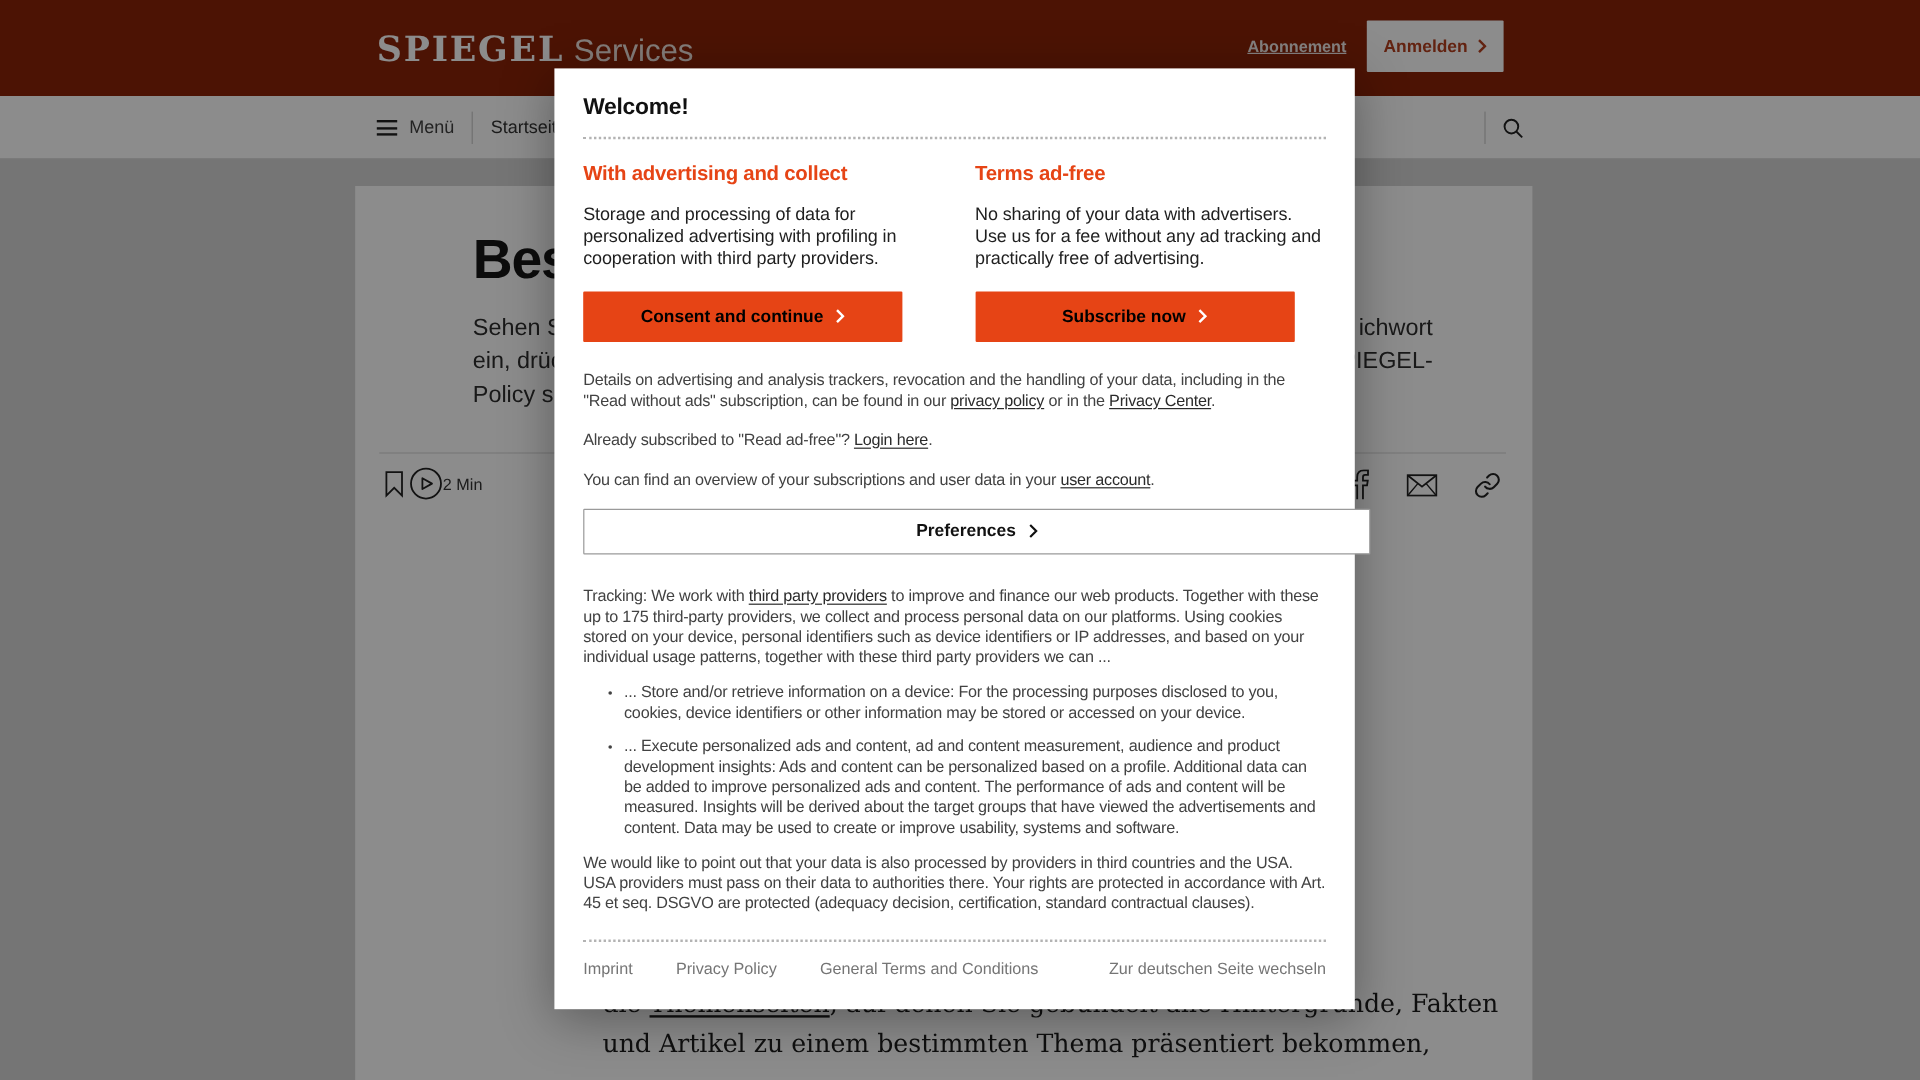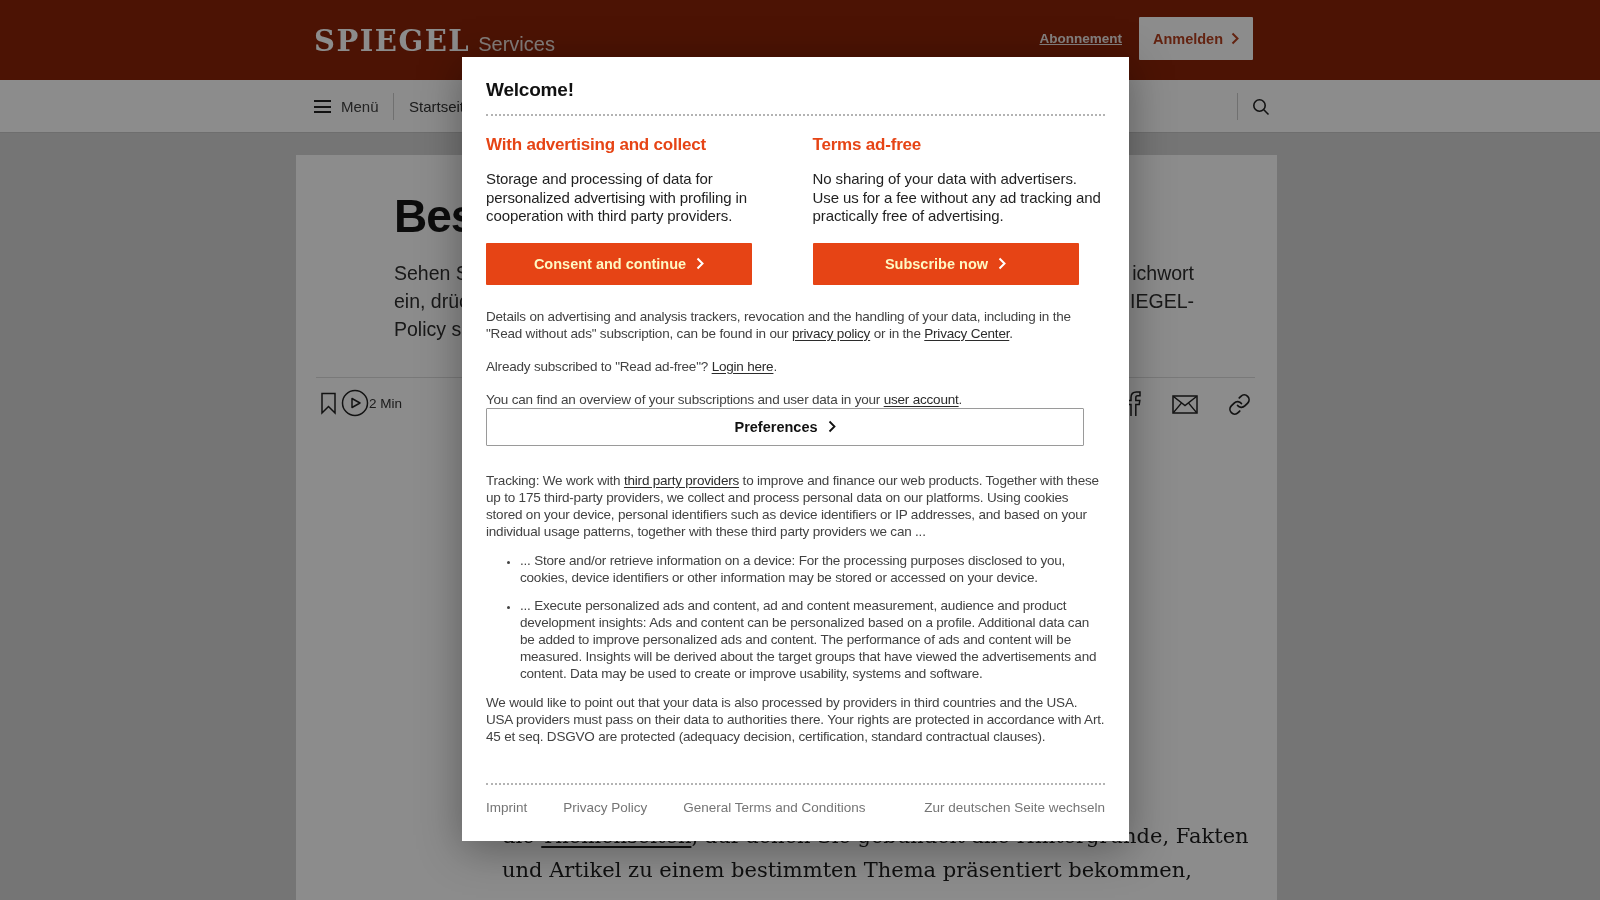--- a/index.html
+++ b/index.html
@@ -3,21 +3,21 @@
 <meta charset="utf-8">
 <style>
   * { margin:0; padding:0; box-sizing:border-box; }
   html,body { width:1600px; height:900px; overflow:hidden; }
   body { font-family:"Liberation Sans", sans-serif; background:#d6d6d6; position:relative; }
 
   
   .site-header { position:absolute; left:0; top:0; width:1600px; height:80px; background:#8a2309; }
   .logo { position:absolute; left:314px; top:24px; cursor:pointer; white-space:nowrap; }
   .logo-spiegel { font-family:"DejaVu Serif", serif; font-weight:bold; font-size:29px; letter-spacing:1.5px; color:#ffffff; }
-  .logo-services { font-size:20px; font-weight:400; color:#f0e4de; margin-left:8px; }
+  .logo-services { font-size:26px; font-weight:400; color:#f0e4de; margin-left:8px; }
   .abonnement { position:absolute; right:478px; top:31px; font-size:13.5px; font-weight:bold; color:#f2ece9; text-decoration:underline; cursor:pointer; }
   .anmelden-btn { position:absolute; left:1139px; top:17px; width:114px; height:43px; background:#ffffff; border:none; border-radius:1px;
       display:flex; align-items:center; justify-content:center; gap:8px; font-size:14.5px; font-weight:bold; color:#b5401f; cursor:pointer; font-family:inherit;text-align:center; }
 
   
   .nav-bar { position:absolute; left:0; top:80px; width:1600px; height:53px; background:#ffffff; border-bottom:1px solid #c9c9c9; }
   .nav-menu { position:absolute; left:314px; top:0; height:53px; display:flex; align-items:center; gap:10px; cursor:pointer; }
   .hamburger { display:flex; flex-direction:column; gap:3.5px; }
   .hamburger span { display:block; width:17px; height:2px; background:#222; }
   .nav-label { font-size:15px; color:#404040; }
@@ -42,28 +42,28 @@
   .dim-overlay { position:absolute; left:0; top:0; width:1600px; height:900px; background:rgba(0,0,0,0.45); z-index:50; }
 
   
   .modal { position:absolute; left:462px; top:57px; width:667px; height:784px; background:#ffffff; z-index:100;
       box-shadow:0 8px 40px rgba(0,0,0,0.35); padding:0 24px; }
   .modal-title { margin-top:22px; font-size:19px; font-weight:bold; letter-spacing:-0.2px; color:#111; }
   .dotted-rule { border:none; border-top:2px dotted #b3b3b3; margin-top:13px; }
   .cols { display:grid; grid-template-columns:1fr 1fr; column-gap:34px; margin-top:19px; }
   .col-heading { font-size:17px; font-weight:bold; letter-spacing:-0.2px; color:#e64415; }
   .col-body { margin-top:15px; font-size:15px; line-height:18.5px; color:#1f1f1f; letter-spacing:-0.1px; }
-  .cta-btn { margin-top:17px; width:266px; height:42px; background:#e64415; border:none; border-radius:1px; color:#fef9c3;
+  .cta-btn { margin-top:17px; width:266px; height:42px; background:#e64415; border:none; border-radius:1px; color:#000000;
       font-size:14.5px; font-weight:bold; font-family:inherit; display:flex; align-items:center; justify-content:center; gap:10px; cursor:pointer; }
   .modal p.small { font-size:13.5px; line-height:17px; color:#424242; letter-spacing:-0.2px; }
   .modal p.small a { color:#2b2b2b; text-decoration:underline; text-underline-offset:2px; cursor:pointer; }
   .p-details { margin-top:23px; }
   .p-already { margin-top:16px; }
   .p-account { margin-top:16px; }
-  .prefs-btn { margin-top:0; width:598px; height:38px; background:#fff; border:1px solid #9a9a9a; border-radius:1px;
+  .prefs-btn { margin-top:16px; width:656px; height:38px; background:#fff; border:1px solid #9a9a9a; border-radius:1px;
       font-size:14.5px; font-weight:bold; color:#111; font-family:inherit; display:flex; align-items:center; justify-content:center; gap:10px; cursor:pointer; }
   .p-tracking { margin-top:26px; }
   .modal ul { margin-top:12px; padding-left:34px; }
   .modal ul li { font-size:13.5px; line-height:17px; color:#424242; letter-spacing:-0.2px; margin-top:11px; }
   .modal ul li::marker { color:#424242; font-size:11px; }
   .p-disclaimer { margin-top:12px; }
   .modal-footer { position:absolute; left:24px; right:24px; bottom:26px; }
   .footer-links { display:flex; align-items:center; margin-top:15px; }
   .footer-links a { font-size:13.5px; color:#757575; text-decoration:none; cursor:pointer; }
   .footer-links .gap { margin-right:36px; }

